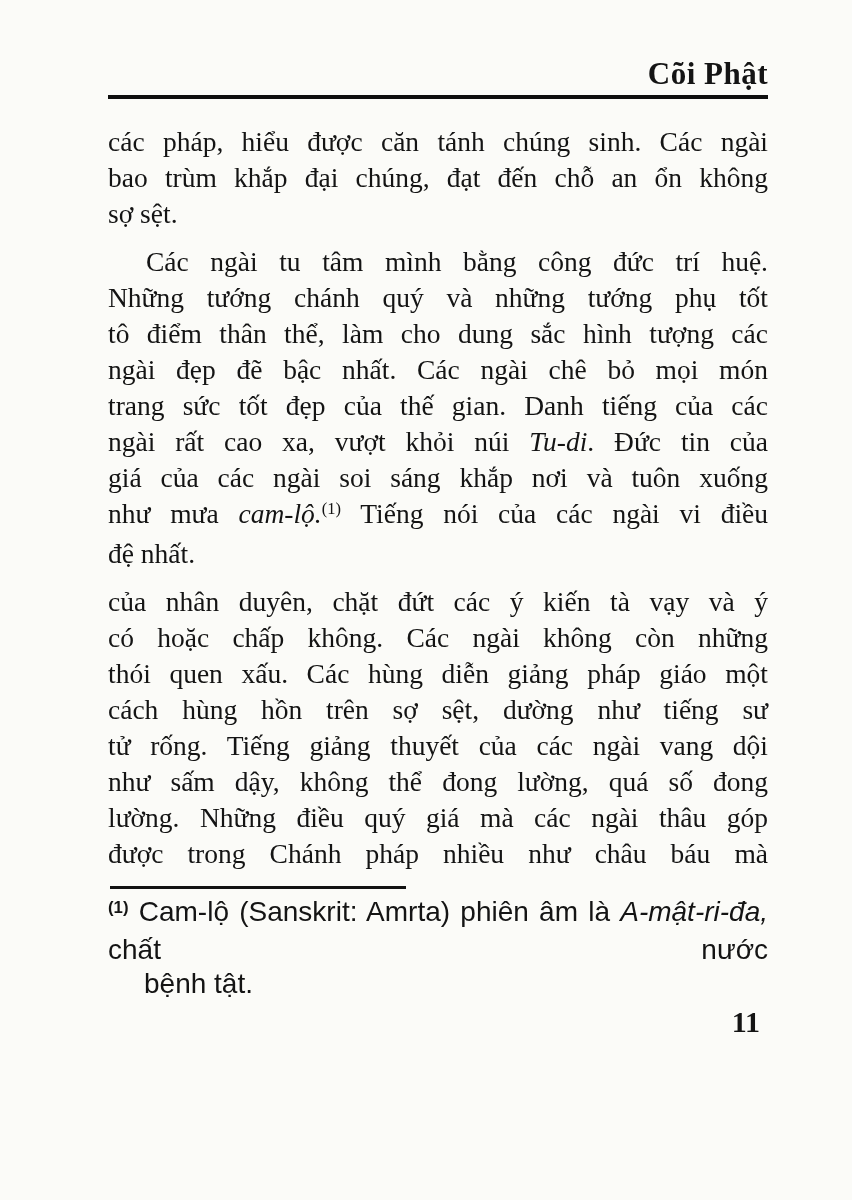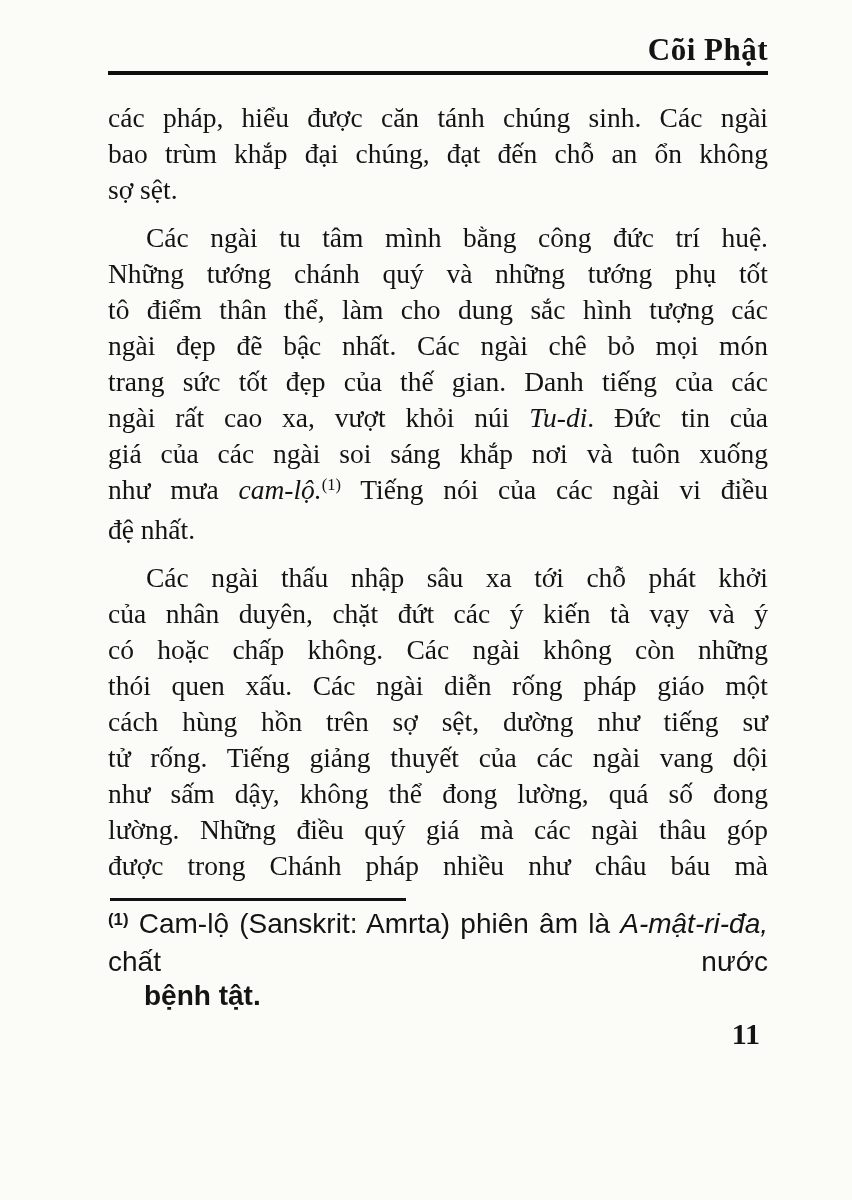--- a/index.html
+++ b/index.html
@@ -12,21 +12,21 @@
     font-family: "Liberation Serif", "DejaVu Serif", serif;
     overflow: hidden;
   }
   .content {
     position: absolute;
     left: 108px;
     top: 0;
     width: 660px;
   }
   .header-title {
-    padding-top: 32px;
+    padding-top: 56px;
     text-align: right;
     font-weight: bold;
     font-size: 31px;
     line-height: 36px;
     letter-spacing: 0.5px;
   }
   .header-rule {
     border: 0;
     border-top: 4px solid #0e0e0e;
     margin: 3px 0 0 0;
@@ -68,21 +68,21 @@
     border: 0;
     border-top: 3px solid #121212;
     width: 296px;
     margin: 0 0 6px 2px;
   }
   .fn-line {
     text-align: justify;
     text-align-last: justify;
   }
   .fn-line.cont { padding-left: 36px; }
-  .fn-line.lastline { text-align-last: left; font-weight: bold; }
+  .fn-line.lastline { text-align-last: left; }
   .page-number {
     margin-top: 4px;
     padding-right: 8px;
     text-align: right;
     font-weight: bold;
     font-size: 30px;
     line-height: 34px;
     font-family: "Liberation Serif", "DejaVu Serif", serif;
   }
 </style>
@@ -109,24 +109,23 @@
         <div class="line">tô điểm thân thể, làm cho dung sắc hình tượng các</div>
         <div class="line">ngài đẹp đẽ bậc nhất. Các ngài chê bỏ mọi món</div>
         <div class="line">trang sức tốt đẹp của thế gian. Danh tiếng của các</div>
         <div class="line"><span>ngài rất cao xa, vượt khỏi núi </span><span class="seg-i">Tu-di</span><span>. Đức tin của</span></div>
         <div class="line">giá của các ngài soi sáng khắp nơi và tuôn xuống</div>
         <div class="line"><span>như mưa </span><span class="seg-i">cam-lộ.</span><span class="seg-sup">(1)</span><span> Tiếng nói của các ngài vi điều</span></div>
         <div class="line lastline">đệ nhất.</div>
       </div>
 
       <div class="para">
-        <div class="line indent">Các ngài thấu nhập sâu xa tới chỗ phát khởi</div>
         <div class="line">của nhân duyên, chặt đứt các ý kiến tà vạy và ý</div>
         <div class="line">có hoặc chấp không. Các ngài không còn những</div>
-        <div class="line">thói quen xấu. Các ngài diễn rống pháp giáo một</div>
+        <div class="line">thói quen xấu. Các hùng diễn giảng pháp giáo một</div>
         <div class="line">cách hùng hồn trên sợ sệt, dường như tiếng sư</div>
         <div class="line">tử rống. Tiếng giảng thuyết của các ngài vang dội</div>
         <div class="line">như sấm dậy, không thể đong lường, quá số đong</div>
         <div class="line">lường. Những điều quý giá mà các ngài thâu góp</div>
         <div class="line">được trong Chánh pháp nhiều như châu báu mà</div>
       </div>
 
     </div>
 
     <div class="footnote">

